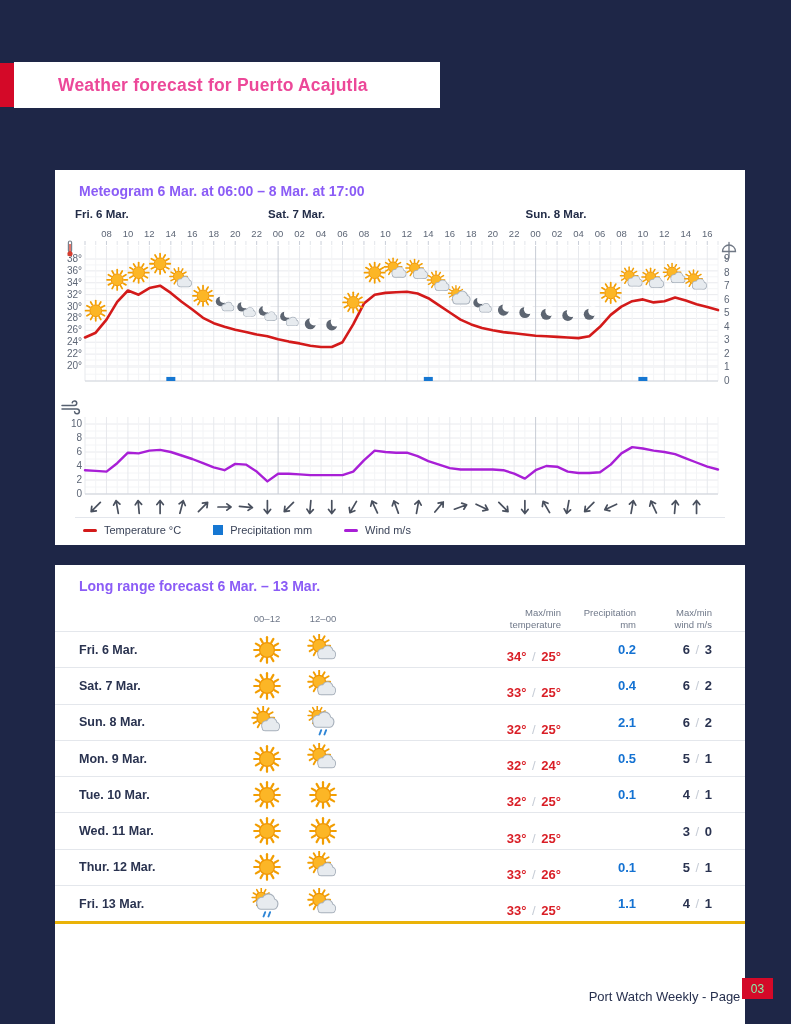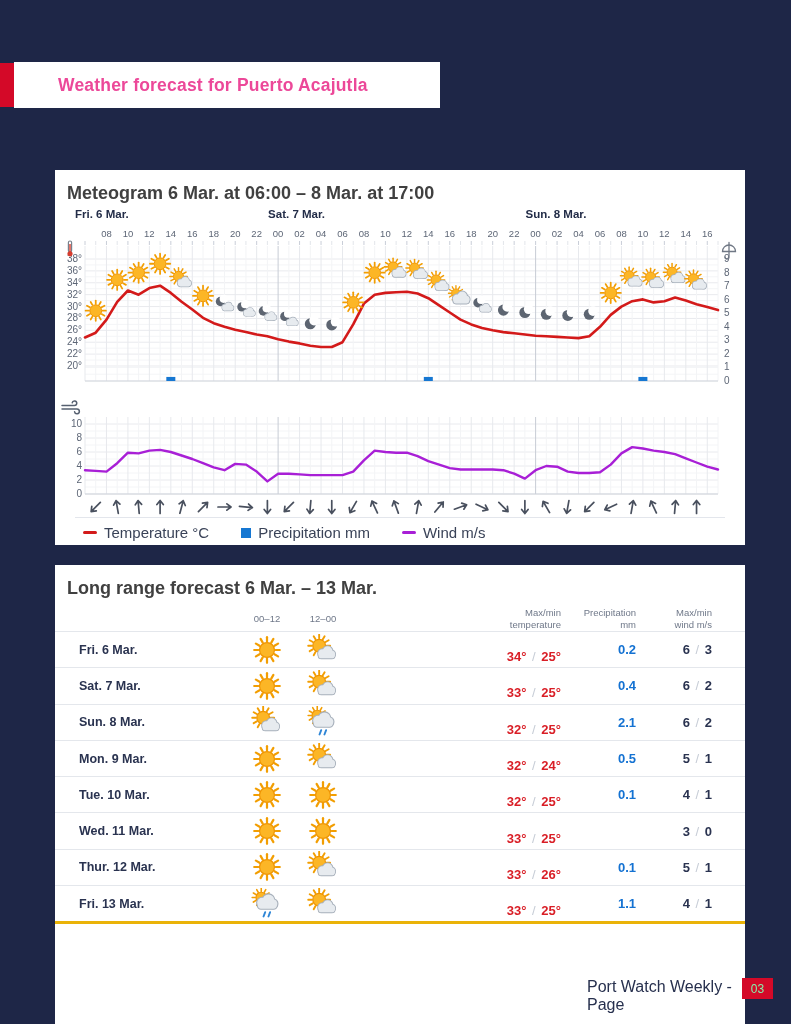--- a/index.html
+++ b/index.html
@@ -7,25 +7,25 @@
     width:791px;height:1024px;position:relative;overflow:hidden;
     background:#1e2647;
     font-family:"Liberation Sans",sans-serif;
   }
   .header-tab{position:absolute;left:0;top:63px;width:14px;height:44px;background:#d40928;}
   .header-box{position:absolute;left:14px;top:62px;width:426px;height:46px;background:#ffffff;display:flex;align-items:center;}
   .header-box .title{margin-left:44px;font-size:17.5px;font-weight:bold;color:#ec4899;letter-spacing:.2px;}
   .card{position:absolute;left:55px;width:690px;background:#ffffff;}
   #card-meteogram{top:170px;height:375px;}
   #card-longrange{top:565px;height:484px;}
-  .card-title{position:absolute;left:12px;top:13px;font-size:18px;font-weight:bold;color:#404040;}
+  .card-title{position:absolute;left:24px;top:13px;font-size:14px;font-weight:bold;color:#8b5cf6;}
   #meteo-svg{position:absolute;left:0;top:30px;}
   svg text{font-family:"Liberation Sans",sans-serif;}
   .legend{position:absolute;left:20px;right:20px;top:347px;border-top:1px solid #e3e6ec;
-    display:flex;gap:32px;align-items:flex-end;padding:6px 0 0 8px;font-size:15px;color:#3a4358;}
+    display:flex;gap:32px;align-items:flex-end;padding:6px 0 0 8px;font-size:11px;color:#3a4358;}
   .legend .item{display:flex;align-items:center;gap:7px;}
   .legend .line-marker{width:14px;height:3px;border-radius:2px;display:inline-block;}
   .legend .square-marker{width:10px;height:10px;display:inline-block;}
   
   .lr-row,.lr-head{display:flex;align-items:center;padding-left:24px;padding-right:27px;}
   .c-date{width:160px;text-align:left;}
   .c-icon{width:56px;text-align:center;}
   .c-temp{width:210px;text-align:right;}
   .c-precip{width:75px;text-align:right;}
   .c-wind{width:76px;text-align:right;}
@@ -33,21 +33,21 @@
   #lr-rows{position:absolute;left:0;right:0;top:66px;}
   .lr-row{height:35.3px;border-top:1px solid #e4e7ec;}
   .lr-row:last-child{border-bottom:3px solid #eab308;}
   .lr-row .c-date{font-size:12.5px;font-weight:bold;color:#2a3350;}
   .lr-row .c-icon svg{vertical-align:middle;}
   .lr-row .c-temp{font-size:13px;color:#d91e26;font-weight:bold;margin-top:14px;}
   .lr-row .c-precip{font-size:13px;color:#1472d2;font-weight:bold;}
   .lr-row .c-wind{font-size:13px;color:#2a3350;font-weight:bold;}
   .sep{color:#c6ccd6;font-weight:normal;padding:0 2px;}
   .footer-box{position:absolute;left:587px;top:978px;width:155px;height:36px;background:#ffffff;
-    color:#27304e;font-size:16px;display:flex;align-items:center;justify-content:center;}
+    color:#27304e;font-size:13px;display:flex;align-items:center;justify-content:center;}
   .footer-page{position:absolute;left:742px;top:978px;width:31px;height:21px;background:#d40928;
     color:#86efac;font-size:12px;display:flex;align-items:center;justify-content:center;}
 </style>
 </head>
 <body>
 
 <div class="header-tab"></div>
 <div class="header-box">
   <span class="title">Weather forecast for Puerto Acajutla</span>
 </div>

